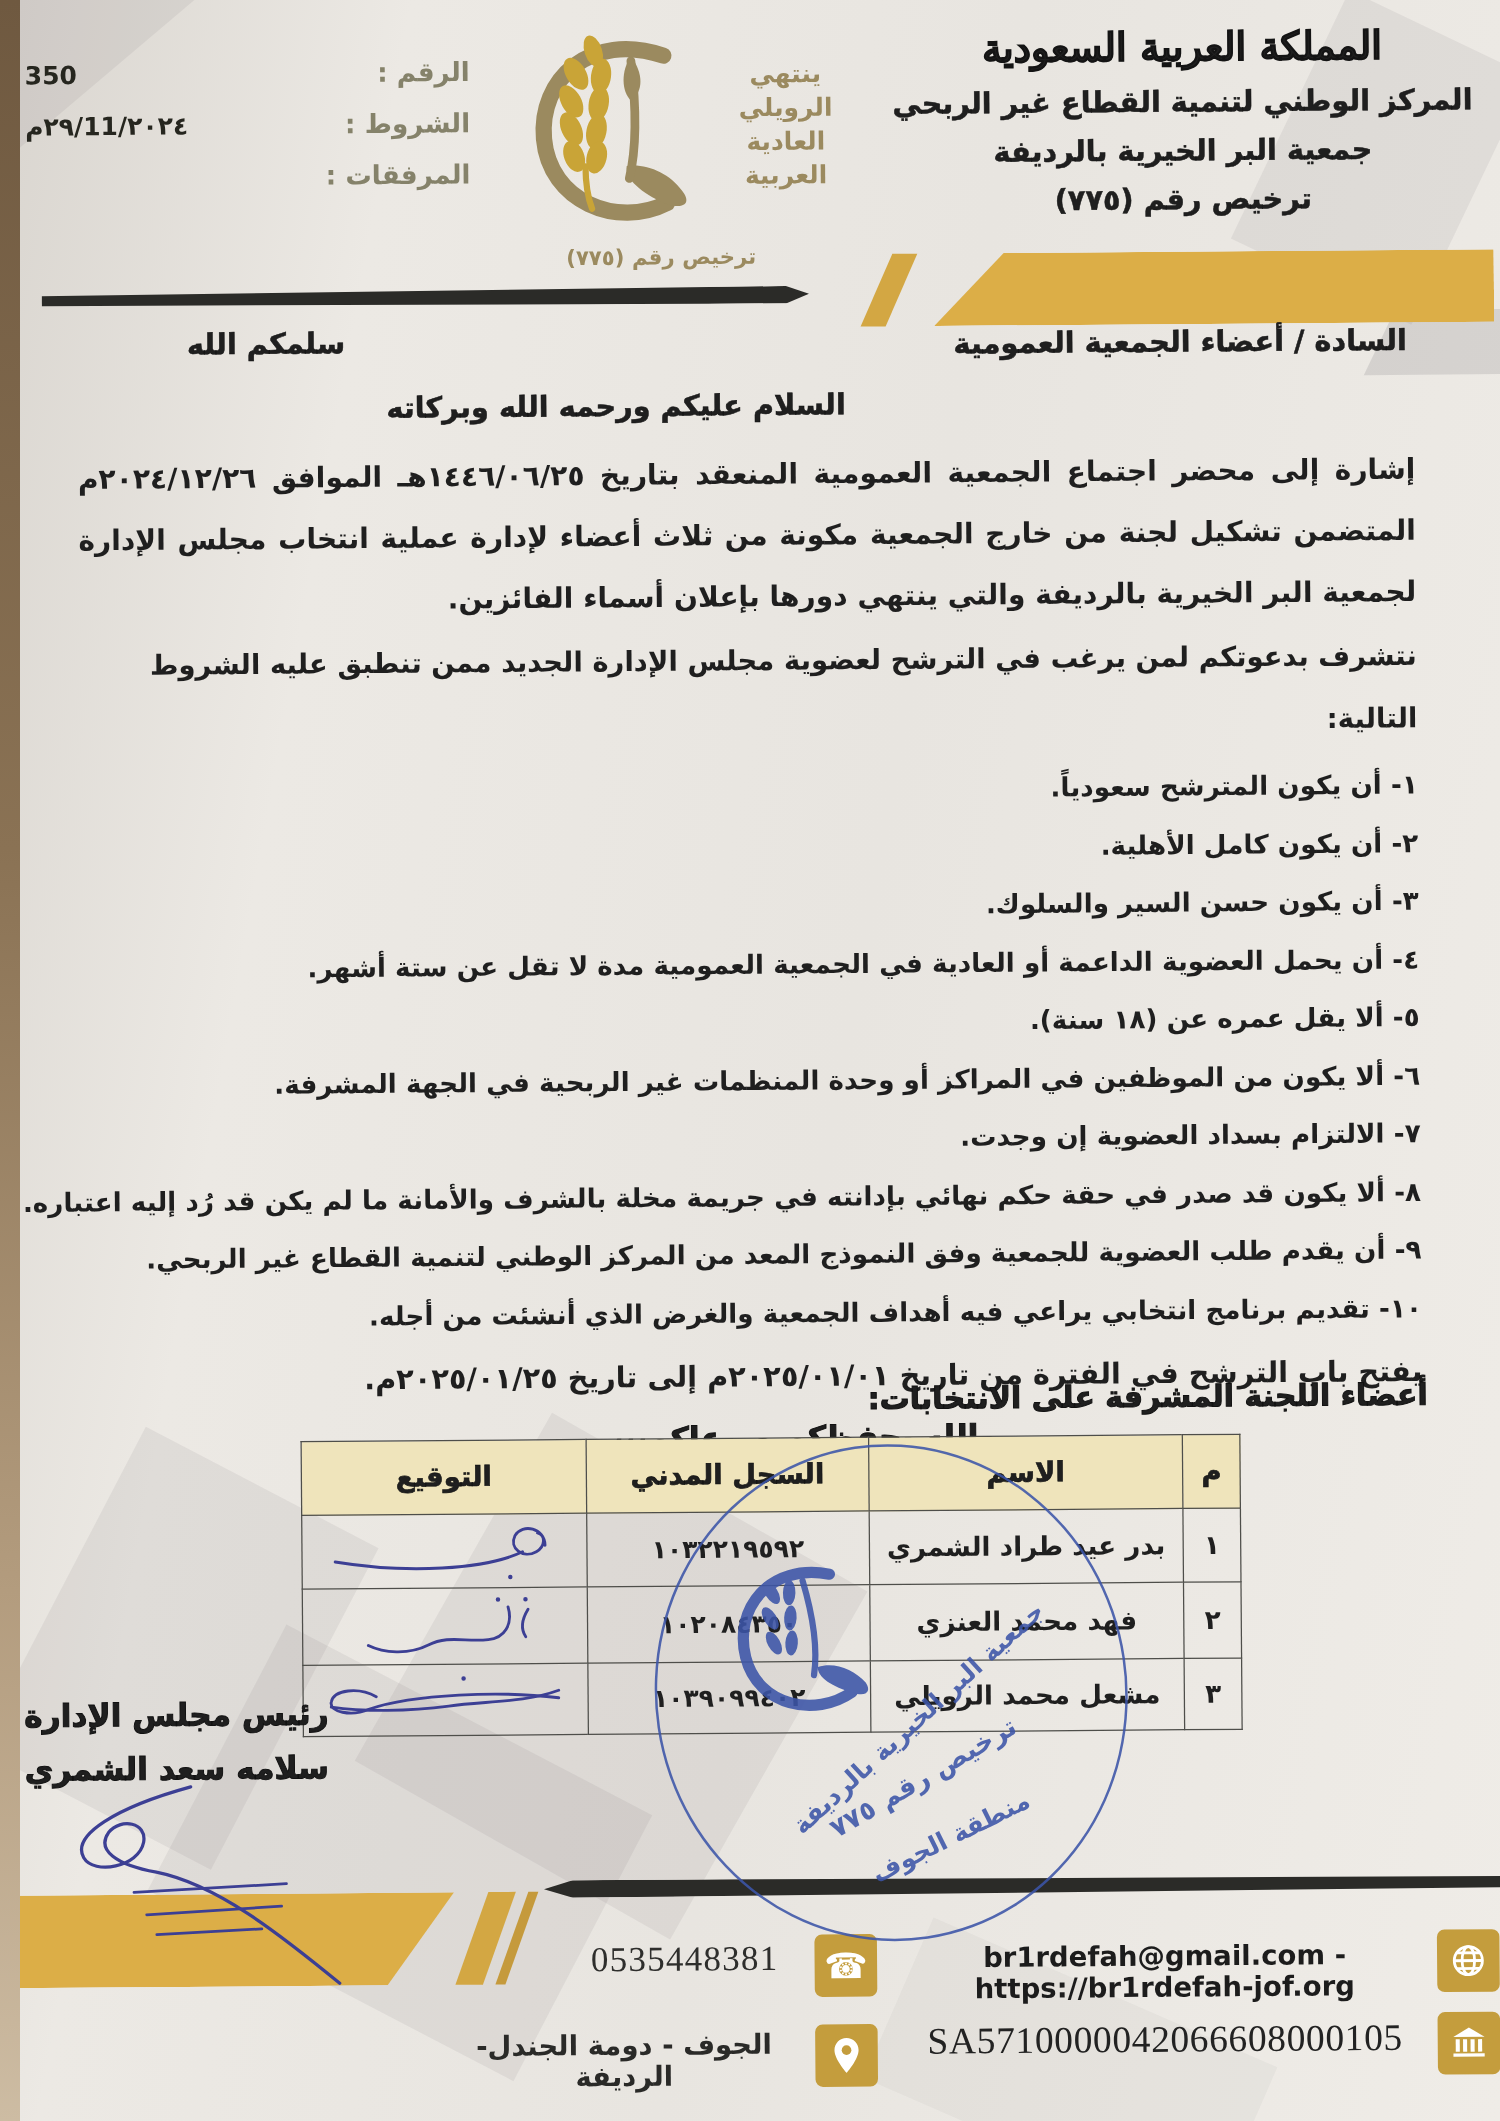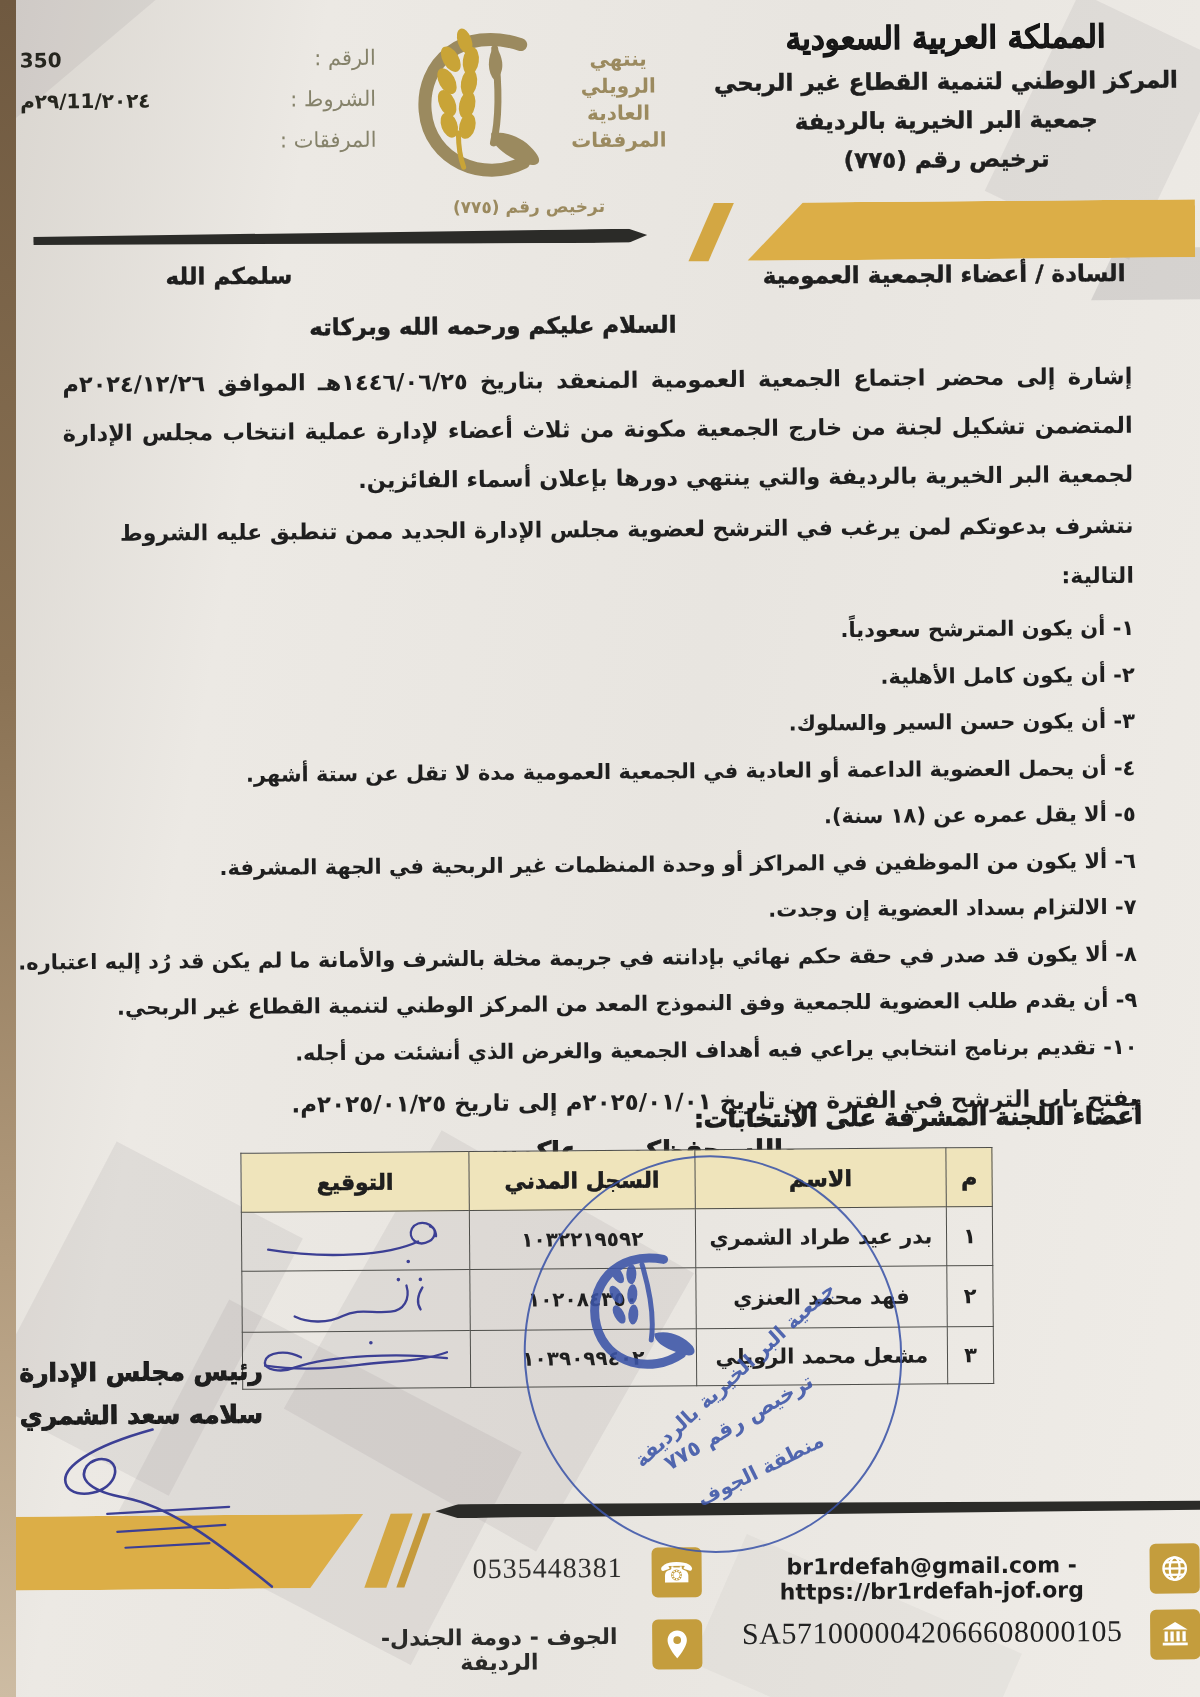--- a/index.html
+++ b/index.html
@@ -7,40 +7,40 @@
         background:linear-gradient(100deg,#d9d5cf 0%,#ece9e4 22%,#e8e5e0 55%,#efecE7 100%);
         font-family:"DejaVu Sans",sans-serif;color:#1f1f1f;}
   .tilt{position:absolute;inset:0;transform:rotate(-0.45deg);transform-origin:50% 50%;}
   .photo-edge{position:absolute;left:0;top:0;width:16px;height:100%;
         background:linear-gradient(#6f5940,#8a7254 40%,#b39c7e 75%,#cdbca3);z-index:60;}
   .wm{position:absolute;background:rgba(95,93,98,0.09);}
   .wm2{position:absolute;background:rgba(95,93,98,0.16);}
   
   .meta{position:absolute;left:26px;top:44px;width:356px;direction:rtl;}
   .meta .row{display:flex;justify-content:space-between;align-items:baseline;margin-bottom:17px;}
-  .meta .lbl{font-size:21px;font-weight:400;color:#85826a;}
+  .meta .lbl{font-size:21px;font-weight:700;color:#85826a;}
   .meta .val{font-size:20px;font-weight:700;color:#26261f;}
   
   .logo{position:absolute;left:396px;top:14px;width:276px;text-align:center;}
   .logo-inner{display:flex;align-items:center;justify-content:center;gap:4px;}
   .logo-text{direction:rtl;text-align:center;color:#9b8a5f;font-weight:800;font-size:20px;line-height:27px;}
   .logo-lic{margin-top:10px;color:#9b8a5f;font-weight:800;font-size:17px;direction:rtl;}
   
   .hdr-right{position:absolute;right:6px;top:22px;width:484px;text-align:center;direction:rtl;}
   .hdr-kingdom{font-family:"DejaVu Serif",serif;font-size:31px;font-weight:800;-webkit-text-stroke:0.8px #141414;}
   .hdr-line{font-size:23px;font-weight:800;margin-top:13px;-webkit-text-stroke:0.4px #141414;}
   
   .gold-band-top{position:absolute;left:752px;top:204px;width:448px;height:58px;background:#dcae47;
         clip-path:polygon(56px 0,100% 0,100% 100%,0 100%);}
   .gold-slash-top{position:absolute;left:706px;top:204px;width:20px;height:58px;background:#d3a743;transform:skewX(-24deg);}
   .black-line-top{position:absolute;left:38px;top:229px;width:614px;height:14px;background:#2b2b28;
         clip-path:polygon(0 25%,97% 0,100% 45%,97% 100%,0 82%);}
   
   .to-line{position:absolute;right:70px;top:264px;font-size:23px;font-weight:800;direction:rtl;-webkit-text-stroke:0.4px #111;}
-  .salam{position:absolute;left:170px;top:260px;font-size:23px;font-weight:800;direction:rtl;-webkit-text-stroke:0.4px #111;}
+  .salam{position:absolute;left:154px;top:260px;font-size:23px;font-weight:800;direction:rtl;-webkit-text-stroke:0.4px #111;}
   .salutation{position:absolute;left:312px;top:312px;width:370px;text-align:center;font-size:23px;font-weight:800;direction:rtl;-webkit-text-stroke:0.4px #111;}
   
   .body{position:absolute;left:66px;top:356px;width:1070px;direction:rtl;text-align:right;}
   .p-intro{font-size:22.5px;font-weight:600;line-height:49px;text-align:justify;margin:0;}
   .p-invite{font-size:22px;font-weight:600;line-height:50px;margin:2px 0 4px;}
   .cond{font-size:21px;font-weight:600;height:46.5px;line-height:46.5px;white-space:nowrap;}
   .p-period{font-size:23px;font-weight:700;line-height:48px;margin:4px 0 0;}
   .p-closing{font-size:25px;font-weight:800;text-align:center;margin:10px 40px 0 120px;-webkit-text-stroke:0.8px #111;}
   .committee-title{position:absolute;right:60px;top:1106px;font-size:24px;font-weight:800;direction:rtl;-webkit-text-stroke:0.8px #111;}
   
@@ -126,21 +126,21 @@
             <ellipse cx="64" cy="90" rx="8" ry="14" transform="rotate(12 64 90)"></ellipse>
             <ellipse cx="46" cy="110" rx="8" ry="13" transform="rotate(-20 46 110)"></ellipse>
             <ellipse cx="64" cy="111" rx="8" ry="13" transform="rotate(14 64 111)"></ellipse>
             <path d="M55 118 C 55 134, 57 144, 60 152" stroke="#c9a437" stroke-width="5" fill="none" stroke-linecap="round"></path>
           </g>
         </svg>
         <div class="logo-text">
           <div>ينتهي</div>
           <div>الرويلي</div>
           <div>العادية</div>
-          <div>المرفقات</div>
+          <div>العربية</div>
         </div>
       </div>
       <div class="logo-lic">ترخيص رقم (٧٧٥)</div>
     </div>
 
     <div class="hdr-right">
       <div class="hdr-kingdom">المملكة العربية السعودية</div>
       <div class="hdr-line">المركز الوطني لتنمية القطاع غير الربحي</div>
       <div class="hdr-line">جمعية البر الخيرية بالرديفة</div>
       <div class="hdr-line">ترخيص رقم (٧٧٥)</div>

